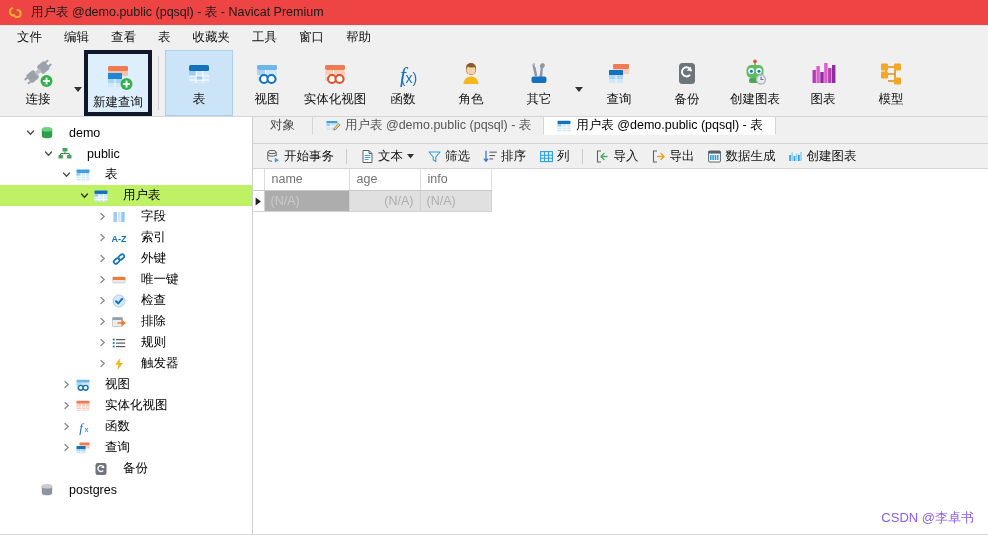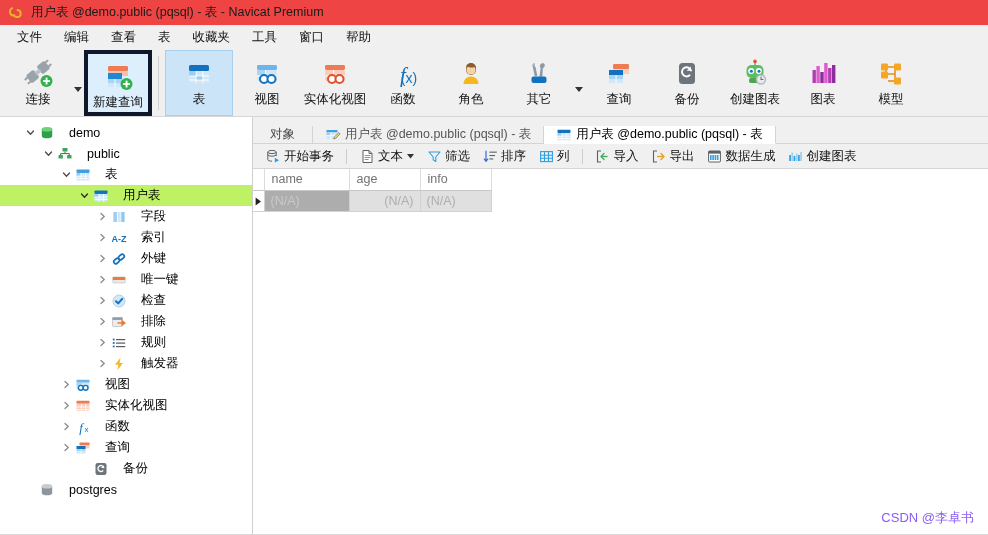--- a/index.html
+++ b/index.html
@@ -178,21 +178,21 @@
     display: flex;
     flex-direction: column;
     min-width: 0;
     background: #ffffff;
   }
 
   .tabbar {
     height: 26px;
     background: #f0f0f0;
     display: flex;
-    align-items: flex-end;
+    align-items: flex-start;
     flex: 0 0 auto;
     border-bottom: 1px solid #d4d4d4;
   }
   .tab {
     display: flex;
     align-items: center;
     padding: 0 12px;
     font-size: 12.5px;
     color: #555;
     white-space: nowrap;

